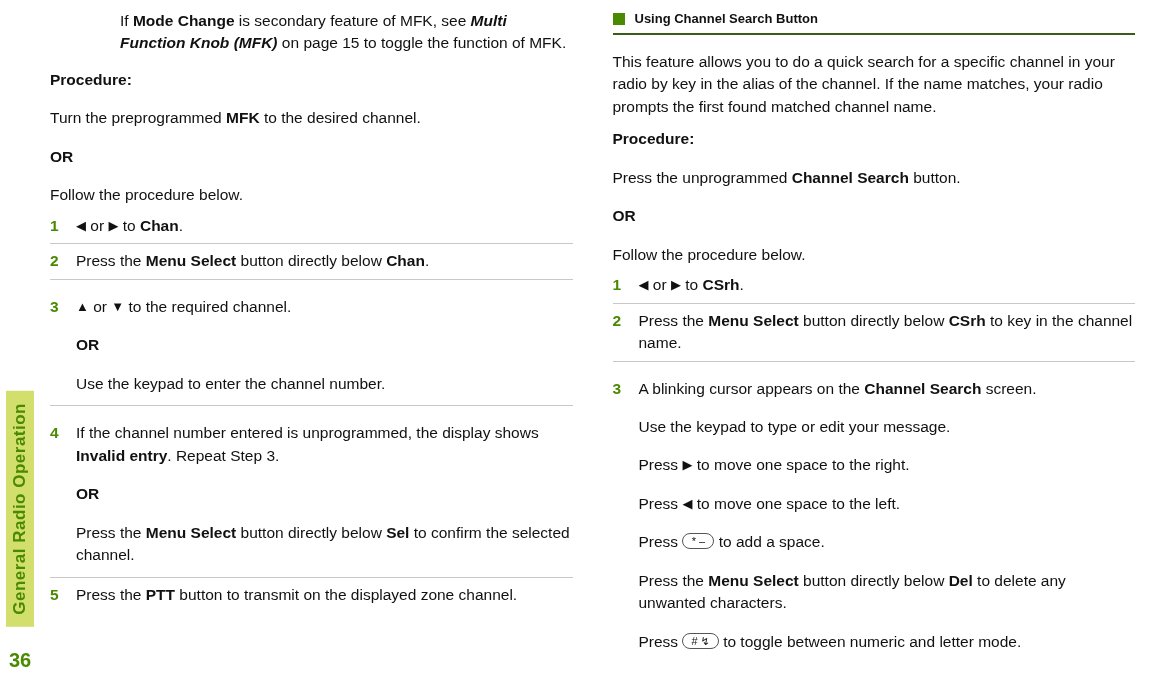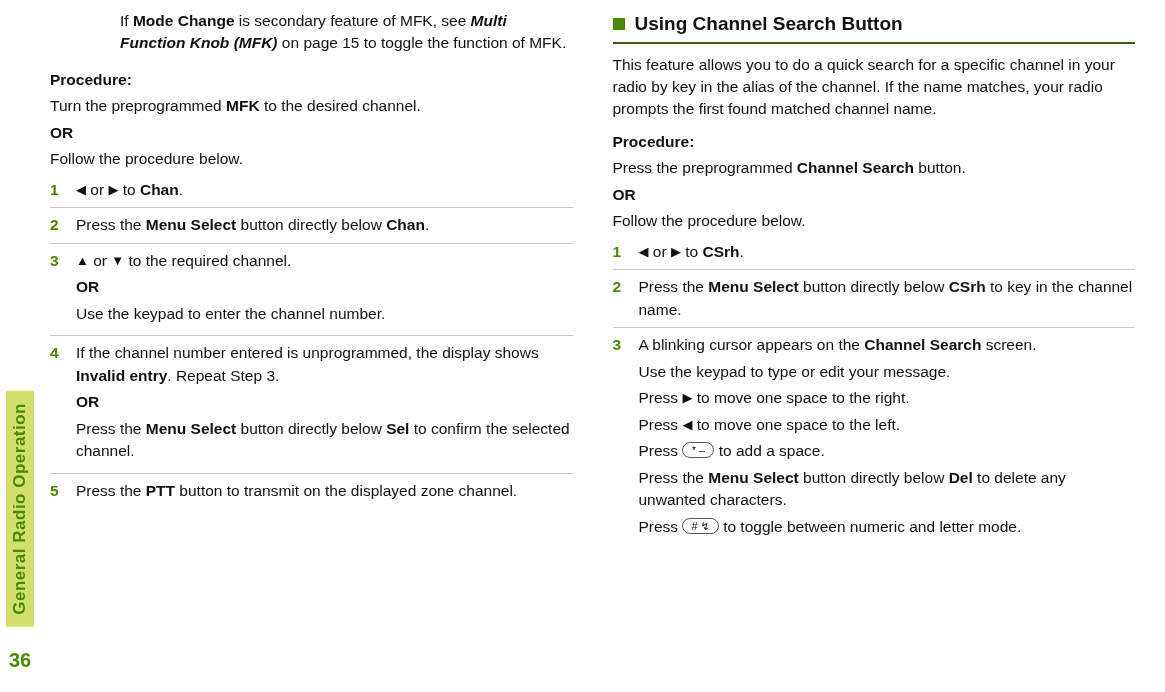--- a/index.html
+++ b/index.html
@@ -109,23 +109,23 @@
     margin-bottom: 10px;
   }
   .section-head .sq {
     width: 12px;
     height: 12px;
     background: #4a8a00;
     margin-right: 10px;
   }
   .section-head .htxt {
     font-weight: bold;
-    font-size: 19px;
-  }
-  p { margin: 4px 0 4px 0; }
+    font-size: 13px;
+  }
+  p { margin: 16px 0 4px 0; }
 </style>
 </head>
 <body>
 
 <div class="page">
 
   <div class="side-tab">
     <div class="label">General Radio Operation</div>
     <div class="pagenum">36</div>
   </div>
@@ -177,21 +177,21 @@
 
       <div class="section-head">
         <div class="sq"></div>
         <div class="htxt">Using Channel Search Button</div>
       </div>
 
       <p>This feature allows you to do a quick search for a specific channel in your radio by key in the alias of the channel. If the name matches, your radio prompts the first found matched channel name.</p>
 
       <p class="proc-head" style="margin-top:10px">Procedure:</p>
       <p>
-        <span>Press the preprogrammed </span><span class="b">Channel Search</span><span> button.</span>
+        <span>Press the unprogrammed </span><span class="b">Channel Search</span><span> button.</span>
       </p>
       <p class="orline">OR</p>
       <p>Follow the procedure below.</p>
 
       <ol class="steps">
         <li>
           <span class="num">1</span>
           <span class="arrow">◀</span><span> or </span><span class="arrow">▶</span><span> to </span><span class="disp">CSrh</span><span>.</span>
         </li>
         <li>

